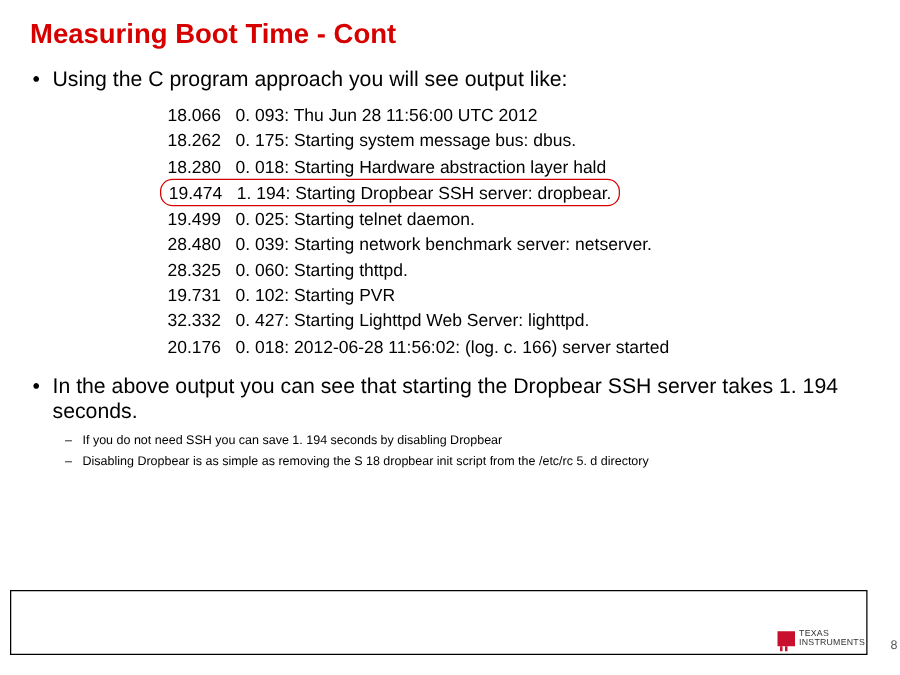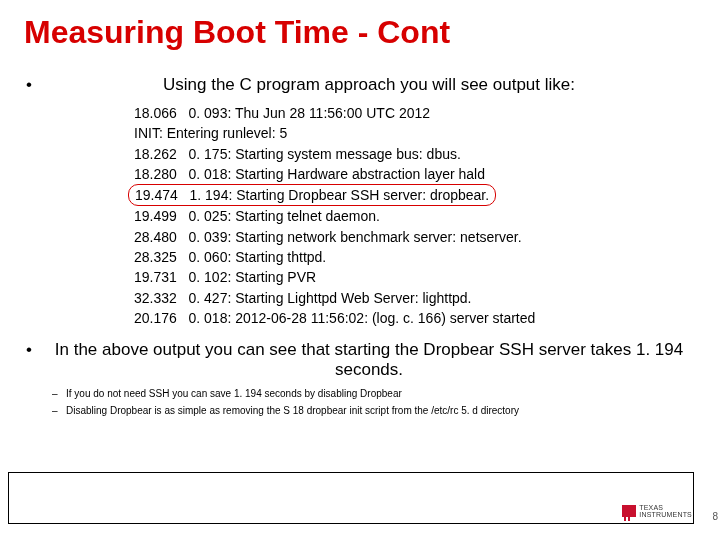--- a/index.html
+++ b/index.html
@@ -10,30 +10,29 @@
     font-family: Arial, Helvetica, sans-serif;
     color: #000;
     position: relative;
     overflow: hidden;
   }
   .slide {
     padding: 14px 24px 0 24px;
   }
   h1 {
     color: #d70000;
-    font-size: 32px;
+    font-size: 22px;
     font-weight: bold;
-    margin-bottom: 24px;
+    margin-bottom: 14px;
   }
   .bullet1 {
     font-size: 17px;
     margin: 0 0 8px 6px;
     padding-left: 12px;
     position: relative;
-    text-align: center;
   }
   .bullet1::before {
     content: "•";
     position: absolute;
     left: -4px;
     top: 0;
   }
   .output {
     margin: 6px 0 12px 110px;
     font-size: 14px;
@@ -112,21 +111,20 @@
 </head>
 <body>
 
 <div class="slide">
   <h1>Measuring Boot Time - Cont</h1>
 
   <div class="bullet1">Using the C program approach you will see output like:</div>
 
   <div class="output" id="output">
       <div class="output-row">18.066   0. 093: Thu Jun 28 11:56:00 UTC 2012</div>
-      <div class="output-row">INIT: Entering runlevel: 5</div>
       <div class="output-row">18.262   0. 175: Starting system message bus: dbus.</div>
       <div class="output-row">18.280   0. 018: Starting Hardware abstraction layer hald</div>
       <div class="output-row"><span class="hl">19.474   1. 194: Starting Dropbear SSH server: dropbear.</span></div>
       <div class="output-row">19.499   0. 025: Starting telnet daemon.</div>
       <div class="output-row">28.480   0. 039: Starting network benchmark server: netserver.</div>
       <div class="output-row">28.325   0. 060: Starting thttpd.</div>
       <div class="output-row">19.731   0. 102: Starting PVR</div>
       <div class="output-row">32.332   0. 427: Starting Lighttpd Web Server: lighttpd.</div>
       <div class="output-row">20.176   0. 018: 2012-06-28 11:56:02: (log. c. 166) server started</div>
     </div>

